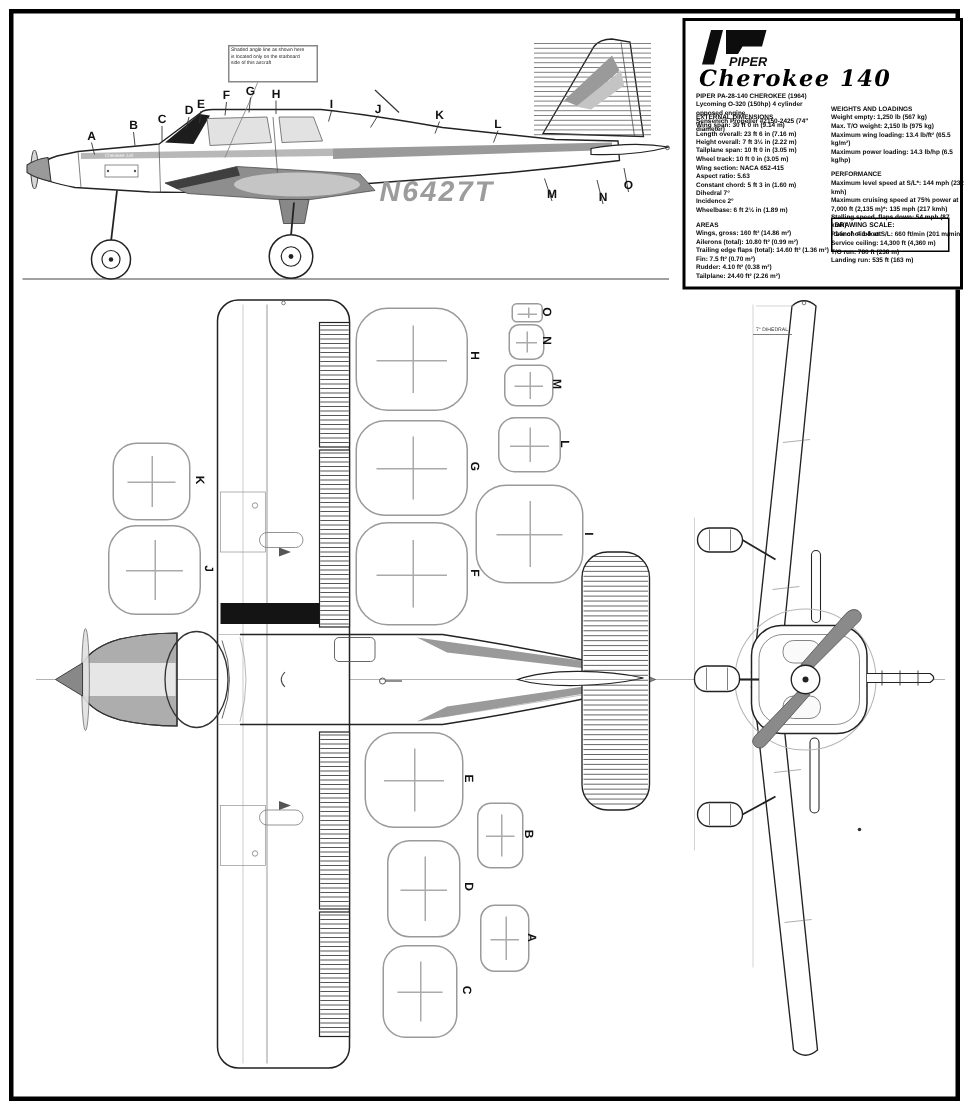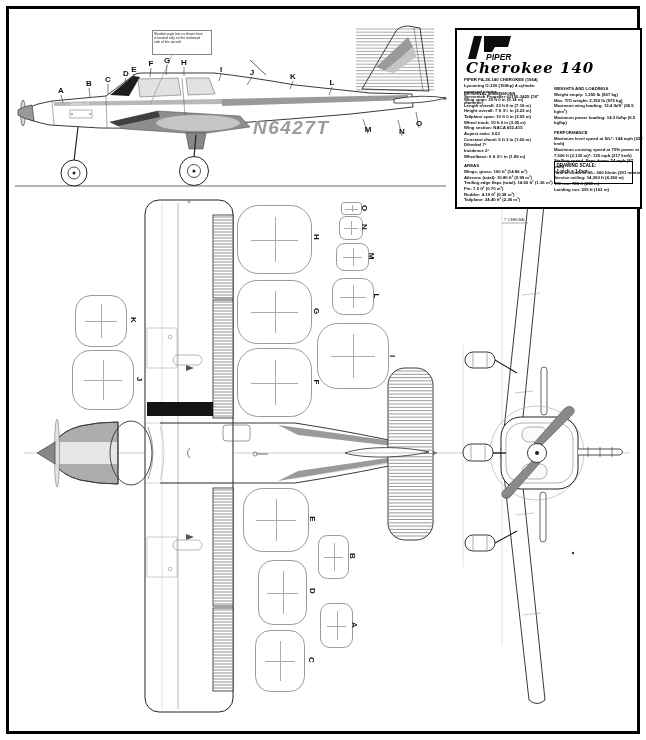--- a/index.html
+++ b/index.html
@@ -11,21 +11,21 @@
   .co{font-family:"Liberation Sans",sans-serif;font-size:8px;font-weight:bold;fill:#111;
       text-anchor:middle;dominant-baseline:middle;}
   
   .panel{position:absolute;border:1px solid #9a9a9a;background:transparent;}
   .panel .ch{position:absolute;left:18%;right:18%;top:50%;border-top:1px solid #aaa;}
   .panel .cv{position:absolute;top:16%;bottom:16%;left:50%;border-left:1px solid #aaa;}
   
   .note-box{position:absolute;left:152px;top:30px;width:58px;height:23px;border:1px solid #888;background:#fff;}
   .note-in{width:112px;transform:scale(.5);transform-origin:0 0;font-size:6.6px;line-height:1.3;padding:1px 2px;color:#222;}
   
-  .title-block{position:absolute;left:455px;top:28px;width:183px;height:177px;border:2px solid #000;background:#fff;}
+  .title-block{position:absolute;left:455px;top:12px;width:183px;height:177px;border:2px solid #000;background:#fff;}
   .model-script{position:absolute;left:9px;top:29px;font-family:"DejaVu Serif",serif;
       font-style:italic;font-weight:bold;font-size:15px;letter-spacing:1px;color:#000;}
   .tb-col{position:absolute;width:178px;transform:scale(.5);transform-origin:0 0;
       font-size:8.6px;line-height:1.32;font-weight:bold;color:#0a0a0a;}
   #tb-identity{left:7px;top:47px;}
   #tb-left{left:7px;top:61px;}
   #tb-right{left:97px;top:56px;}
   .sec-h{margin-top:8px;}
   .sec-h:first-child{margin-top:0;}
   .scale-box{position:absolute;left:97px;top:131px;width:77px;height:21px;border:1.5px solid #000;}

